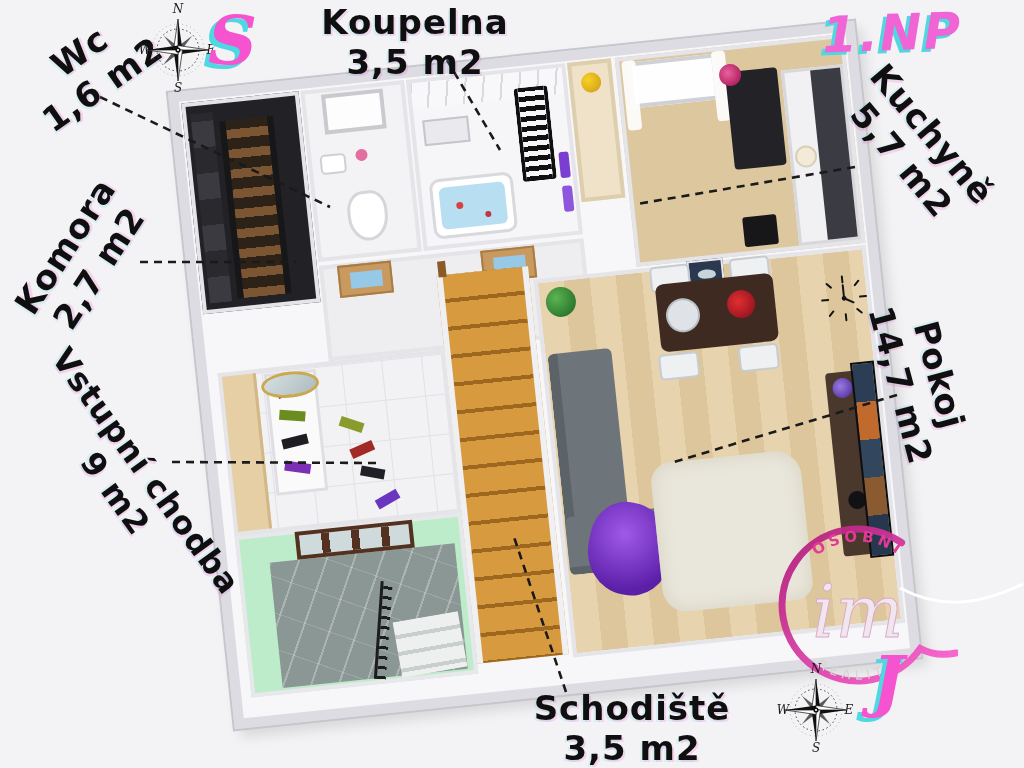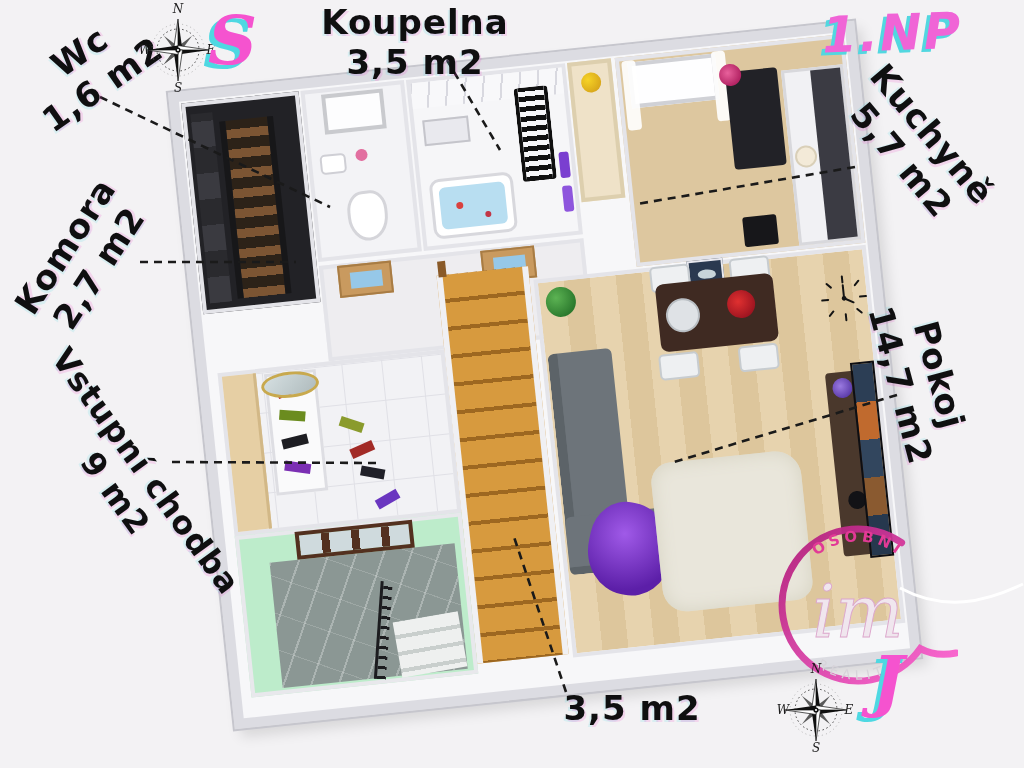--- a/index.html
+++ b/index.html
@@ -214,20 +214,21 @@
   <div>Komora</div>
   <div>2,7 m2</div>
 </div>
 
 <div class="room-label" style="left:-20px;top:445px;width:300px;transform:rotate(54deg);font-size:32px;">
   <div>Vstupní chodba</div>
   <div>9 m2</div>
 </div>
 
 <div class="room-label" style="left:532px;top:688px;width:200px;">
+  <div>Schodiště</div>
   <div>3,5 m2</div>
 </div>
 
 <div class="room-label" style="left:817px;top:107px;width:200px;transform:rotate(50deg);">
   <div>Kuchyně</div>
   <div>5,7 m2</div>
 </div>
 
 <div class="room-label" style="left:830px;top:340px;width:180px;transform:rotate(75deg);">
   <div>Pokoj</div>

